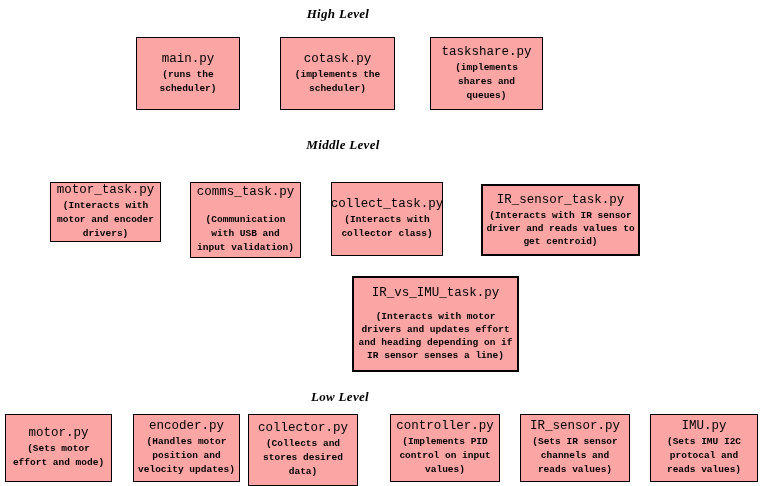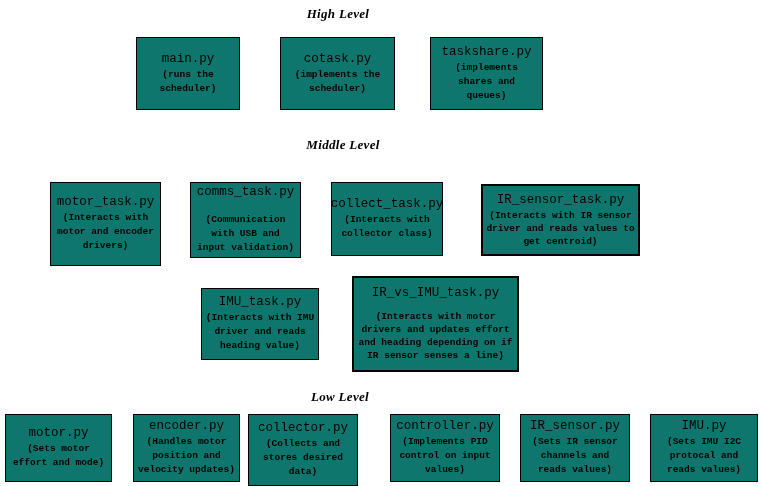--- a/index.html
+++ b/index.html
@@ -27,21 +27,21 @@
     font-size: 13px;
     color: #000000;
     white-space: nowrap;
     text-align: center;
     letter-spacing: 0.3px;
   }
   .node-box {
     position: absolute;
     box-sizing: border-box;
     border: 1.5px solid #000000;
-    background: #0f766e;
+    background: #fca5a5;
     display: flex;
     flex-direction: column;
     align-items: center;
     justify-content: center;
     text-align: center;
     color: #000000;
     padding: 2px 3px;
   }
   .node-title {
     font-family: "Liberation Mono", "DejaVu Sans Mono", monospace;
@@ -85,21 +85,21 @@
 
   <div class="node-box" style="left:430px; top:37px; width:113px; height:73px;">
     <div class="node-title">taskshare.py</div>
     <div class="node-desc">(implements
 shares and
 queues)</div>
   </div>
 
   <div class="section-heading" style="left:278px; top:137px; width:130px;">Middle Level</div>
 
-  <div class="node-box" style="left:50px; top:182px; width:111px; height:84px;">
+  <div class="node-box" style="left:50px; top:182px; width:111px; height:60px;">
     <div class="node-title">motor_task.py</div>
     <div class="node-desc">(Interacts with
 motor and encoder
 drivers)</div>
   </div>
 
   <div class="node-box" style="left:190px; top:182px; width:111px; height:76px;gap:12px;">
     <div class="node-title">comms_task.py</div>
     <div class="node-desc">(Communication
 with USB and
@@ -112,26 +112,20 @@
 collector class)</div>
   </div>
 
   <div class="node-box compact" style="left:481px; top:184px; width:159px; height:72px; border-width:2px;">
     <div class="node-title">IR_sensor_task.py</div>
     <div class="node-desc">(Interacts with IR sensor
 driver and reads values to
 get centroid)</div>
   </div>
 
-  <div class="node-box" style="left:201px; top:288px; width:118px; height:72px;">
-    <div class="node-title">IMU_task.py</div>
-    <div class="node-desc">(Interacts with IMU
-driver and reads
-heading value)</div>
-  </div>
 
   <div class="node-box compact" style="left:352px; top:276px; width:167px; height:96px; border-width:2px;gap:8px;">
     <div class="node-title">IR_vs_IMU_task.py</div>
     <div class="node-desc">(Interacts with motor
 drivers and updates effort
 and heading depending on if
 IR sensor senses a line)</div>
   </div>
 
   <div class="section-heading" style="left:275px; top:389px; width:130px;">Low Level</div>

